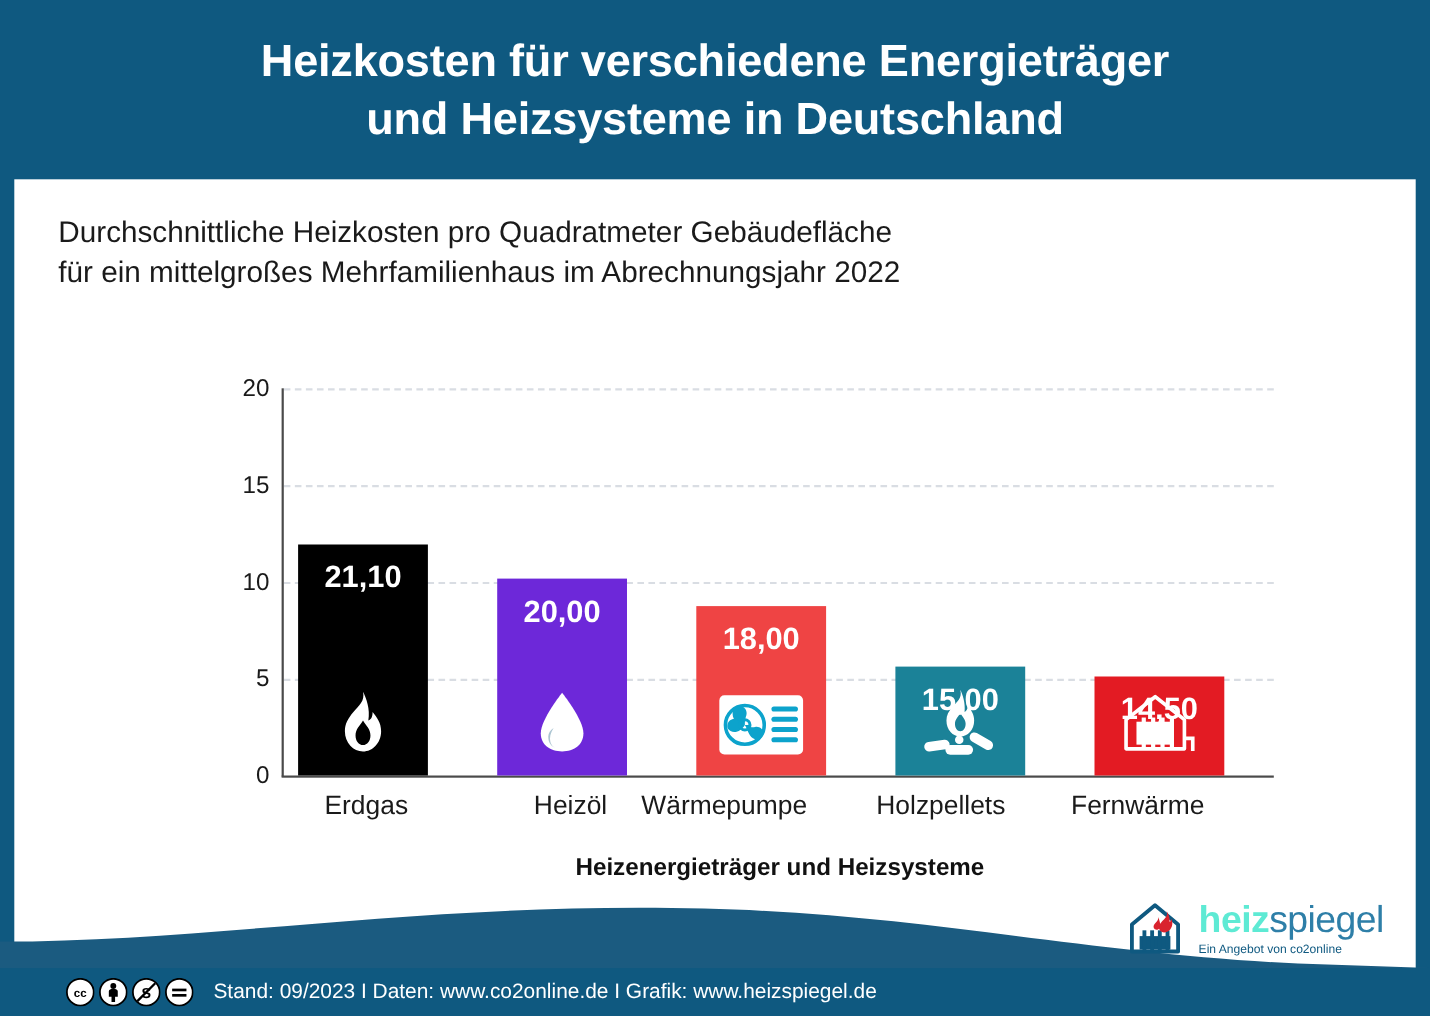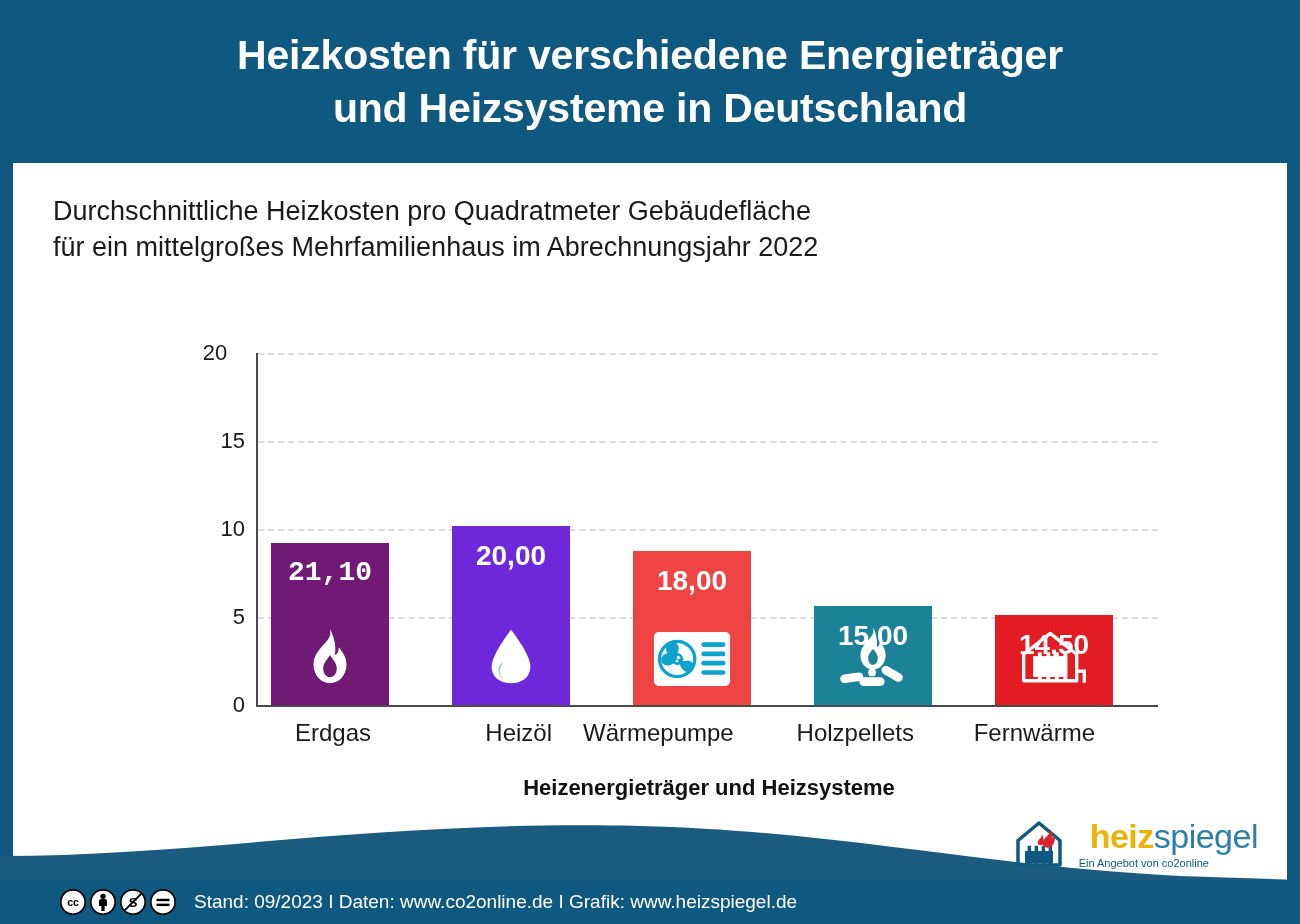--- a/index.html
+++ b/index.html
@@ -96,21 +96,21 @@
   
   .wave{
     position:absolute;left:0;bottom:44px;width:1300px;height:60px;
   }
   .logo{
     position:absolute;right:42px;bottom:52px;
     display:flex;align-items:center;gap:12px;
   }
   .logo-text{display:flex;flex-direction:column;line-height:1;}
   .logo-word{font-size:34px;letter-spacing:-0.5px;}
-  .logo-word .b{font-weight:bold;color:#eab308;margin-left:11px;}
+  .logo-word .b{font-weight:bold;color:#5eead4;}
   .logo-word .l{font-weight:normal;color:#2E7FA8;}
   .logo-sub{font-size:11px;color:#0F5980;margin-top:5px;}
   
   .footer{
     position:absolute;left:0;bottom:0;width:1300px;height:44px;
     display:flex;align-items:center;margin-left:44px;
   }
   .cc-icons{display:flex;gap:4px;margin-left:16px;}
   .cc{width:26px;height:26px;}
   .footer-text{
@@ -133,30 +133,30 @@
   <div class="chart">
 
     <div class="gridline" style="left:245px;top:190px;"></div>
     <div class="gridline" style="left:245px;top:278px;"></div>
     <div class="gridline" style="left:245px;top:366px;"></div>
     <div class="gridline" style="left:245px;top:454px;"></div>
 
     <div class="axis-y"></div>
     <div class="axis-x"></div>
 
-    <div class="ytick" style="top:190px;text-align:center;">20</div>
+    <div class="ytick" style="top:190px;">20</div>
     <div class="ytick" style="top:278px;">15</div>
     <div class="ytick" style="top:366px;">10</div>
     <div class="ytick" style="top:454px;">5</div>
     <div class="ytick" style="top:542px;">0</div>
 
 
     <div class="bar-wrap">
 
-      <div class="bar" style="left:13px;height:162px;background:#701a75;font-family:Liberation Mono, monospace;">
+      <div class="bar" style="left:13px;height:210px;background:#000000;">
         <div class="bar-value">21,10</div>
         <div class="bar-icon">
           <svg viewBox="0 0 64 64" width="62" height="62">
             <path fill="#ffffff" d="M32 4c2 9-4 13-9 19-5 6-8 11-8 18 0 11 8 19 17 19s17-8 17-19c0-8-4-13-8-18 0 4-1 7-4 8 2-11-2-21-5-27zM32 31c3 5 7 8 7 14 0 5-3 9-7 9s-7-4-7-9c0-6 4-9 7-14z"></path>
           </svg>
         </div>
       </div>
 
       <div class="bar" style="left:194px;height:179px;background:#6d28d9;">
         <div class="bar-value">20,00</div>

